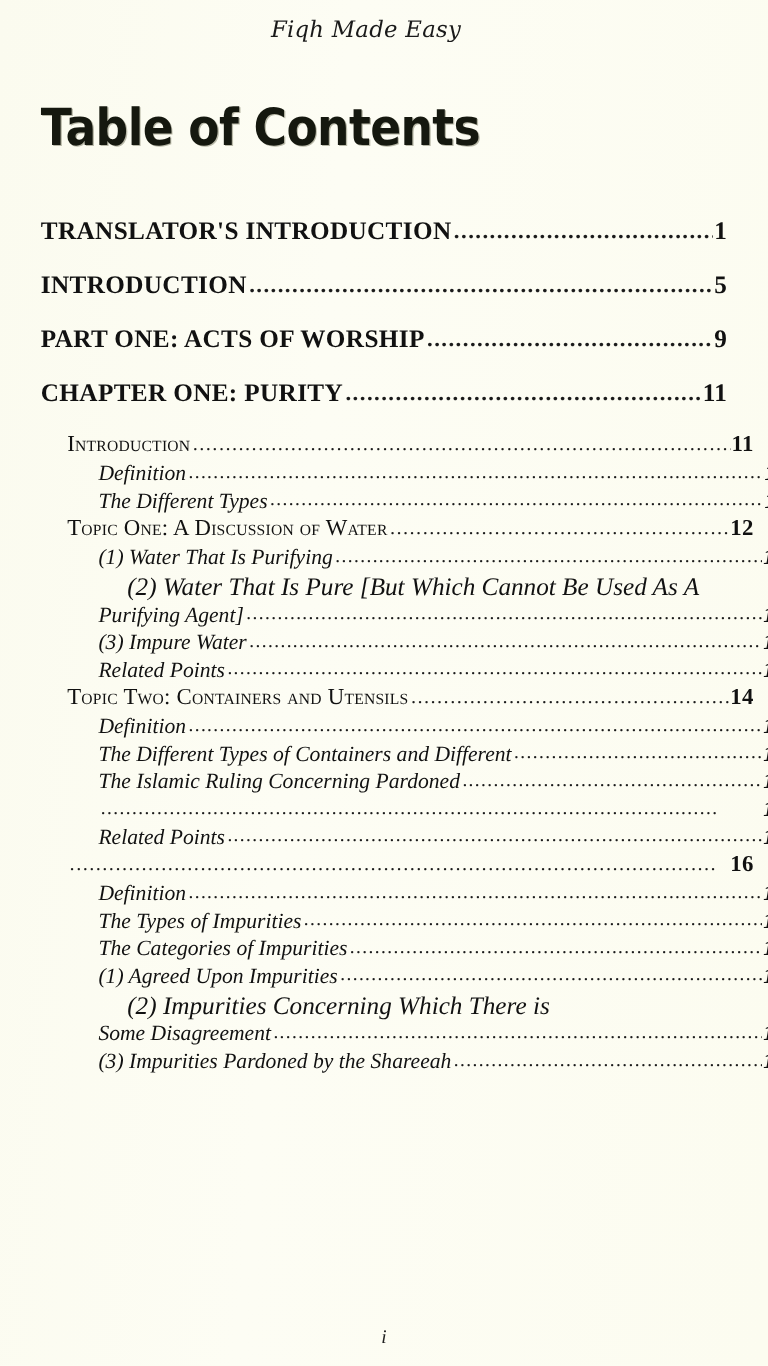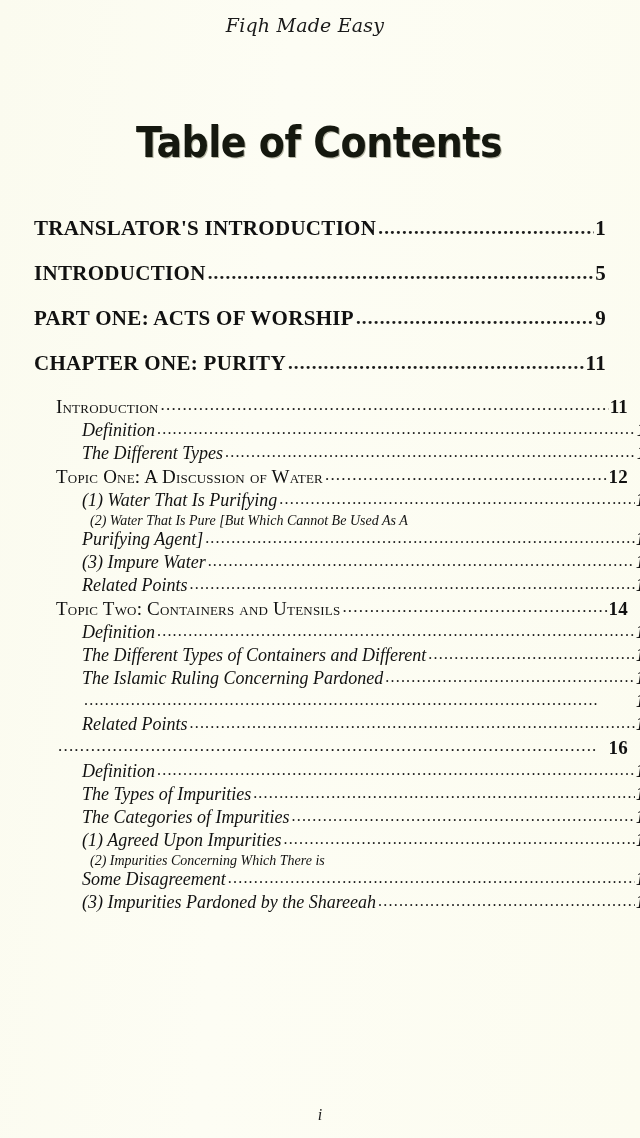--- a/index.html
+++ b/index.html
@@ -27,40 +27,40 @@
     text-align: center;
     font-family: "DejaVu Serif", serif;
     font-style: italic;
     font-size: 19px;
     letter-spacing: 0.2px;
     color: #1a1a1a;
     padding-top: 14px;
     margin-left: -30px;
   }
   .title-wrap {
-    margin-top: 84px;
-    text-align: center;
+    margin-top: 48px;
+    text-align: left;
     padding-right: 2px;
   }
   .title {
     font-family: "DejaVu Sans", sans-serif;
     font-weight: bold;
     font-size: 38px;
     letter-spacing: -0.5px;
     color: #15180f;
     text-shadow: 1px 1px 0 #b9b9a8;
     display: inline-block;
     transform: scaleY(1.12);
   }
   .toc {
     margin-top: 52px;
   }
   .row {
     display: flex;
-    align-items: center;
+    align-items: flex-end;
     width: 100%;
   }
   .row .label {
     white-space: nowrap;
   }
   .row .dots {
     flex: 1 1 auto;
     overflow: hidden;
     white-space: nowrap;
     letter-spacing: 1.2px;
@@ -99,25 +99,25 @@
   .lvl3 {
     margin-bottom: 2px;
     margin-left: 48px;
     font-family: "Liberation Serif", serif;
     font-style: italic;
     font-size: 18px;
   }
   .lvl3 .dots { font-size: 16px; font-style: normal; position: relative; top: -2px; }
   .lvl3 .pg { font-weight: bold; font-style: italic; font-size: 18px; }
   .lvl3-first {
-    margin-left: 56px;
+    margin-left: 72px;
     margin-bottom: 0;
     font-family: "Liberation Serif", serif;
     font-style: italic;
-    font-size: 14px;
+    font-size: 21px;
   }
   .folio {
     position: absolute;
     bottom: 14px;
     left: 0;
     width: 640px;
     text-align: center;
     font-family: "Liberation Serif", serif;
     font-style: italic;
     font-size: 16px;

